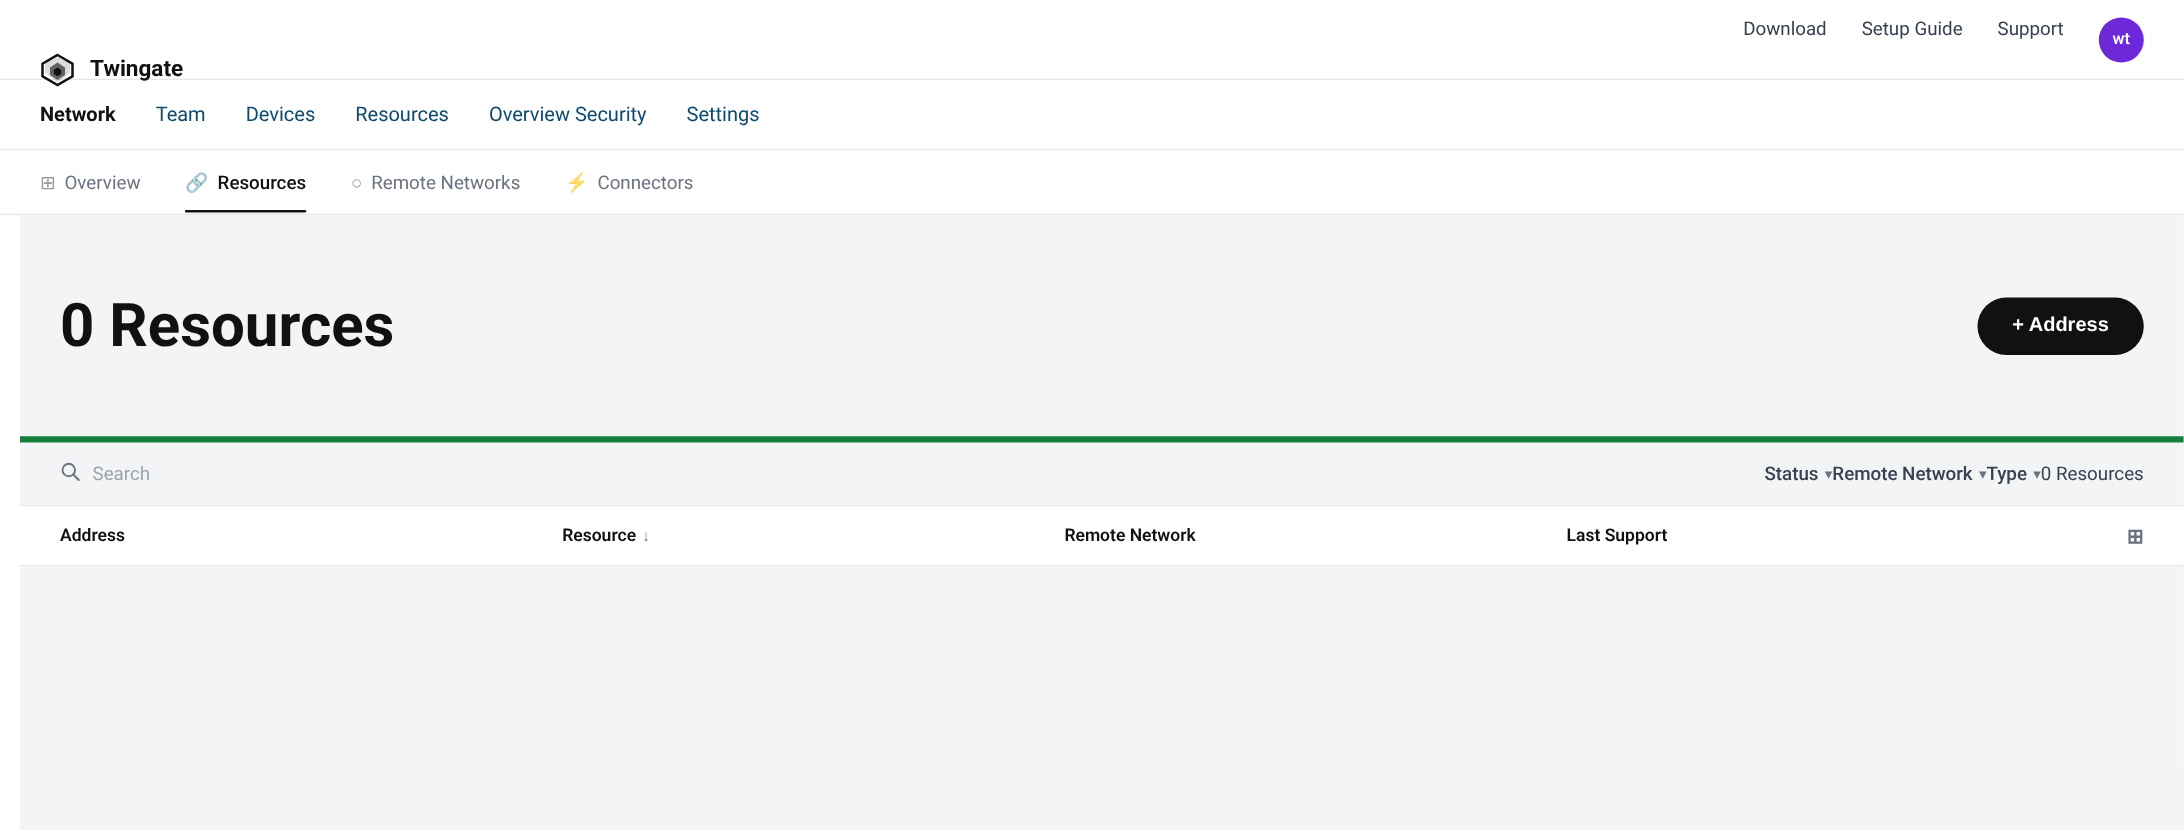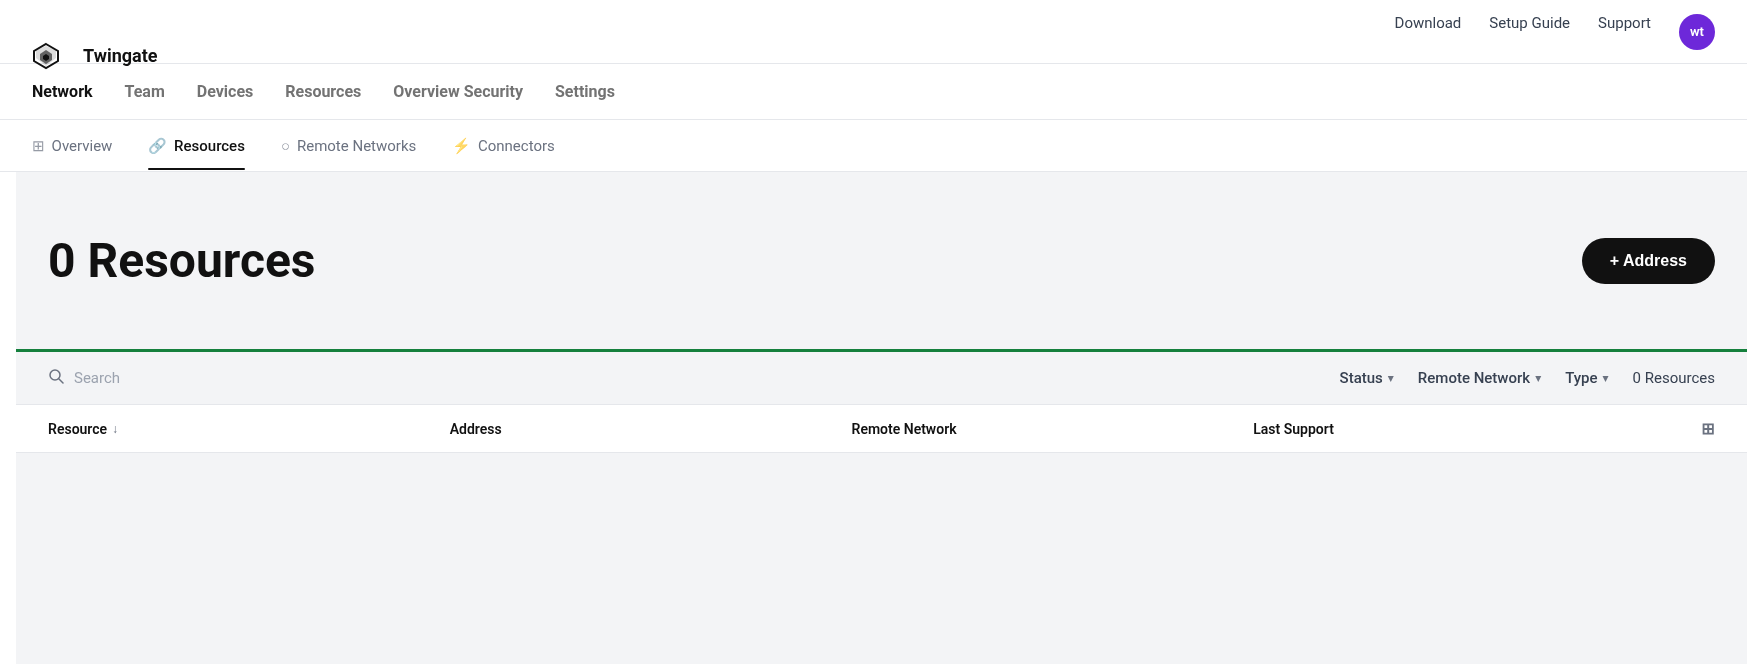--- a/index.html
+++ b/index.html
@@ -11,21 +11,21 @@
       align-items: center;
       justify-content: space-between;
       padding: 0 32px;
       height: 64px;
       border-bottom: 1px solid #e5e7eb;
       background: #fff;
     }
     .logo {
       display: flex;
       align-items: center;
-      gap: 23px;
+      gap: 12px;
       font-size: 18px;
       font-weight: 700;
       color: #111;
       cursor: pointer;
       margin-top: 48px;
     }
     .logo-icon {
       width: 28px;
       height: 28px;
     }
@@ -61,24 +61,24 @@
       align-items: center;
       padding: 0 32px;
       height: 56px;
       border-bottom: 1px solid #e5e7eb;
       background: #fff;
       gap: 32px;
       text-align: right;
     }
     .primary-nav-item {
       font-size: 16px;
-      color: #737373;
+      color: #0c4a6e;
       cursor: pointer;
       padding: 4px 0;
-      font-weight: 700;
+      font-weight: 400;
     }
     .primary-nav-item.active {
       color: #111;
       font-weight: 700;
     }
 
     
     .secondary-nav {
       display: flex;
       align-items: center;
@@ -154,41 +154,40 @@
     }
 
     
     .filter-bar {
       display: flex;
       align-items: center;
       justify-content: space-between;
       padding: 0 32px;
       height: 56px;
       background: #f3f4f6;
-      border-top: 3px solid #15803d;
+      border-top: 5px solid #15803d;
       border-bottom: 1px solid #e5e7eb;
     }
     .search-area {
       display: flex;
       align-items: center;
       gap: 10px;
     }
     .search-icon-wrap {
       color: #6b7280;
       font-size: 16px;
     }
     .search-placeholder {
       font-size: 15px;
       color: #9ca3af;
       cursor: text;
     }
     .filter-right {
       display: flex;
       align-items: center;
-      gap: 24px;
     }
     .filter-dropdown {
       display: flex;
       align-items: center;
       gap: 5px;
       font-size: 15px;
       color: #374151;
       cursor: pointer;
       font-weight: 500;
     }
@@ -309,27 +308,27 @@
       <div class="filter-dropdown">
         <span>Type</span>
         <span class="chevron-down">▾</span>
       </div>
       <span class="resources-count-badge">0 Resources</span>
     </div>
   </div>
 
   <div class="table-header">
     <div class="table-header-cell">
+      <span>Address</span>
+    </div>
+    <div class="table-header-cell">
       <span>Resource</span>
       <span class="sort-icon">↓</span>
     </div>
     <div class="table-header-cell">
-      <span>Address</span>
-    </div>
-    <div class="table-header-cell">
       <span>Remote Network</span>
     </div>
     <div class="table-header-cell">
       <span>Last Support</span>
     </div>
     <div class="table-header-cell right">
       <span class="columns-icon">⊞</span>
     </div>
   </div>
 

